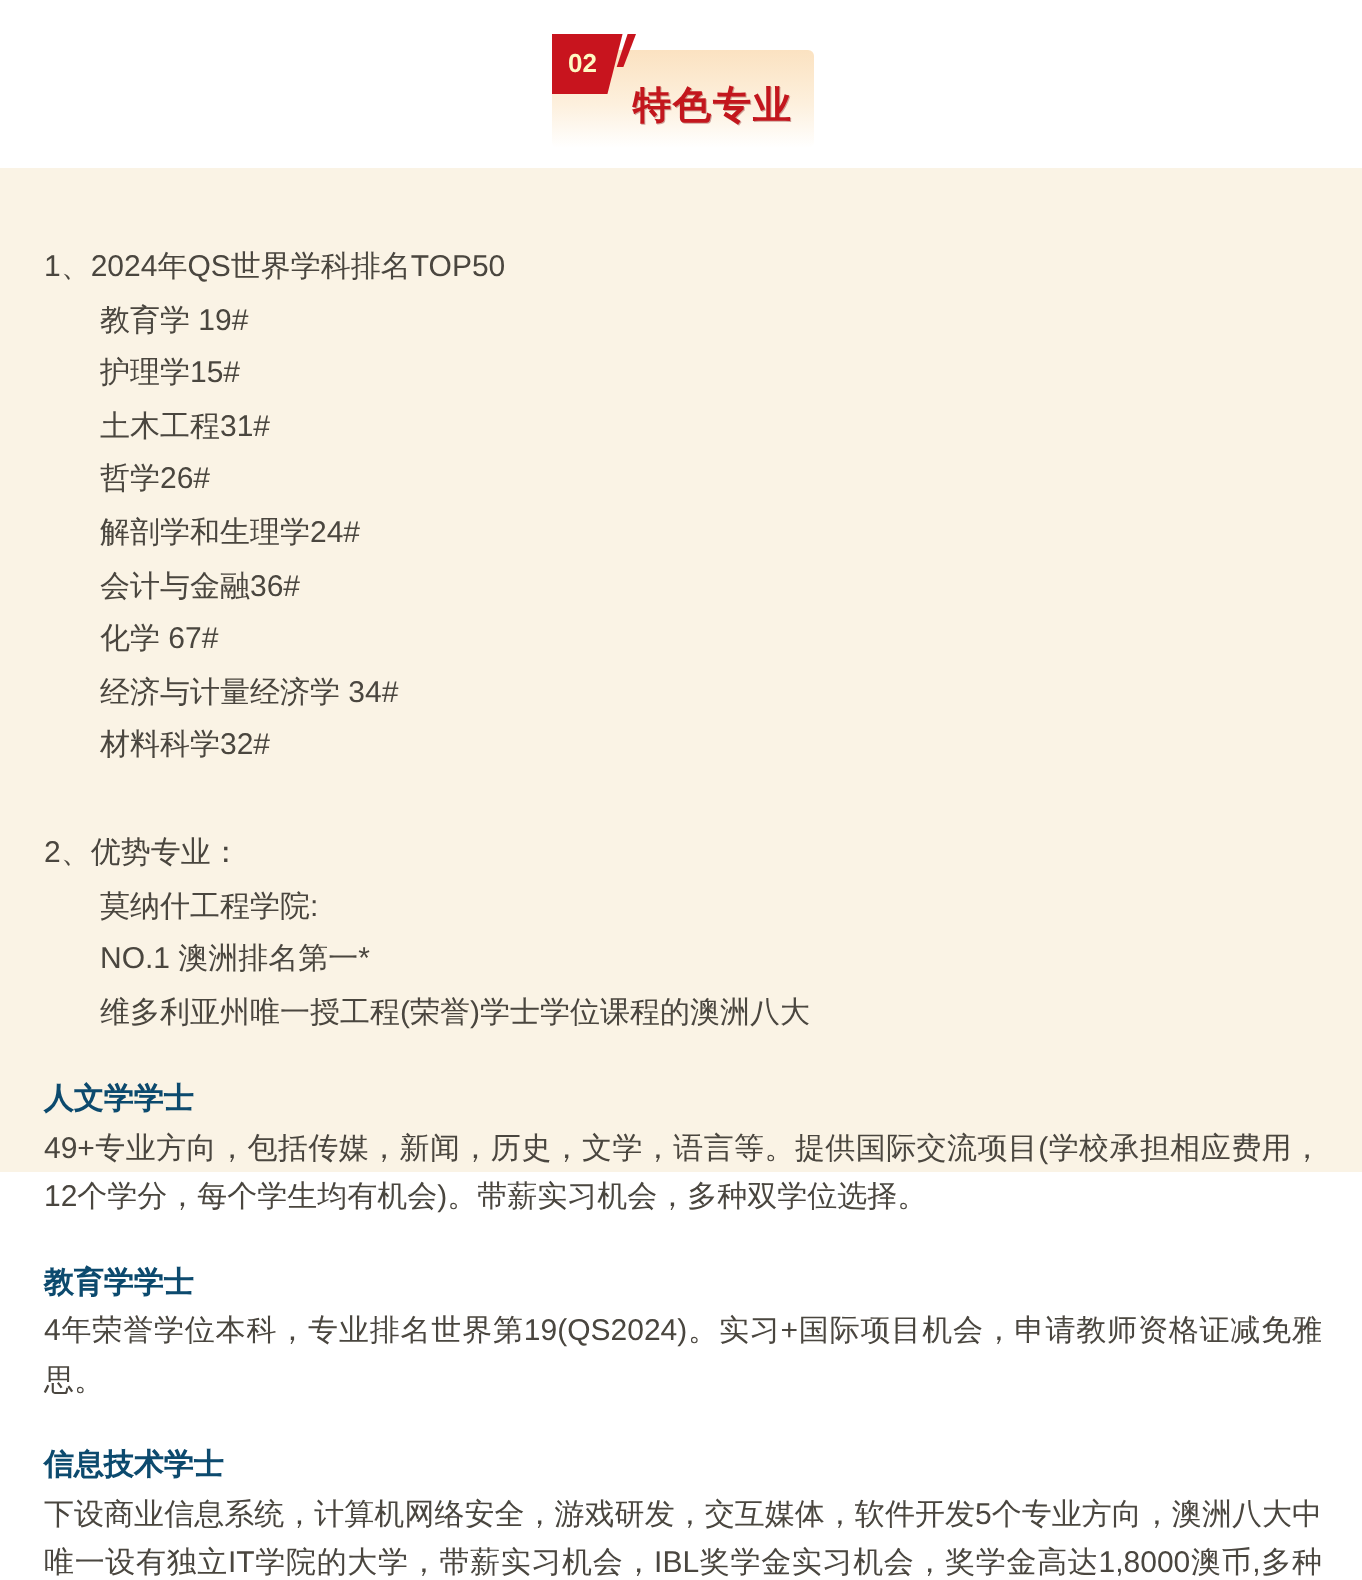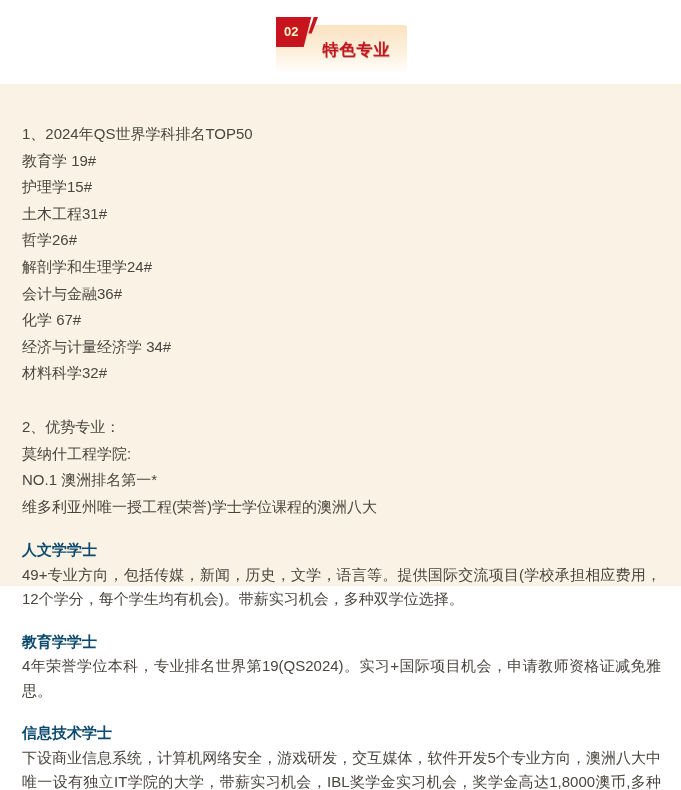--- a/index.html
+++ b/index.html
@@ -27,21 +27,21 @@
     height: 49px;
     border-radius: 3px;
     background: linear-gradient(to bottom, #fbe2c1 0%, #fdf0dd 55%, rgba(255,255,255,0) 100%);
   }
   .section-title {
     position: absolute;
     left: 0;
     right: 6px;
     top: 15px;
     text-align: center;
-    font-size: 16px;
+    font-size: 19px;
     font-weight: bold;
     letter-spacing: 1px;
     color: #c3161d;
     text-shadow: 0.5px 0.5px 0 rgba(120,10,10,0.35);
     margin-left: 36px;
   }
   .badge {
     position: absolute;
     left: 276px;
     top: 17px;
@@ -73,21 +73,21 @@
     left: 0;
     width: 681px;
     height: 502px;
     background: #faf3e5;
     padding: 37px 20px 0 22px;
     color: #4a463f;
     font-size: 15px;
   }
   .rank-section { line-height: 26.6px; }
   .rank-heading { font-weight: normal; }
-  .rank-list { list-style: none; }
+  .rank-list { list-style: none; margin-left: 28px; }
   .advantage-section { margin-top: 27px; line-height: 26.6px; }
   .degrees { margin-top: 15px; }
   .degree { margin-top: 18px; line-height: 24.5px; }
   .degree-title { font-weight: bold; color: #0c4a6e; font-size: 15px; }
   .degree-desc { text-align: justify; }
 </style>
 </head>
 <body>
 
 <div class="header">

